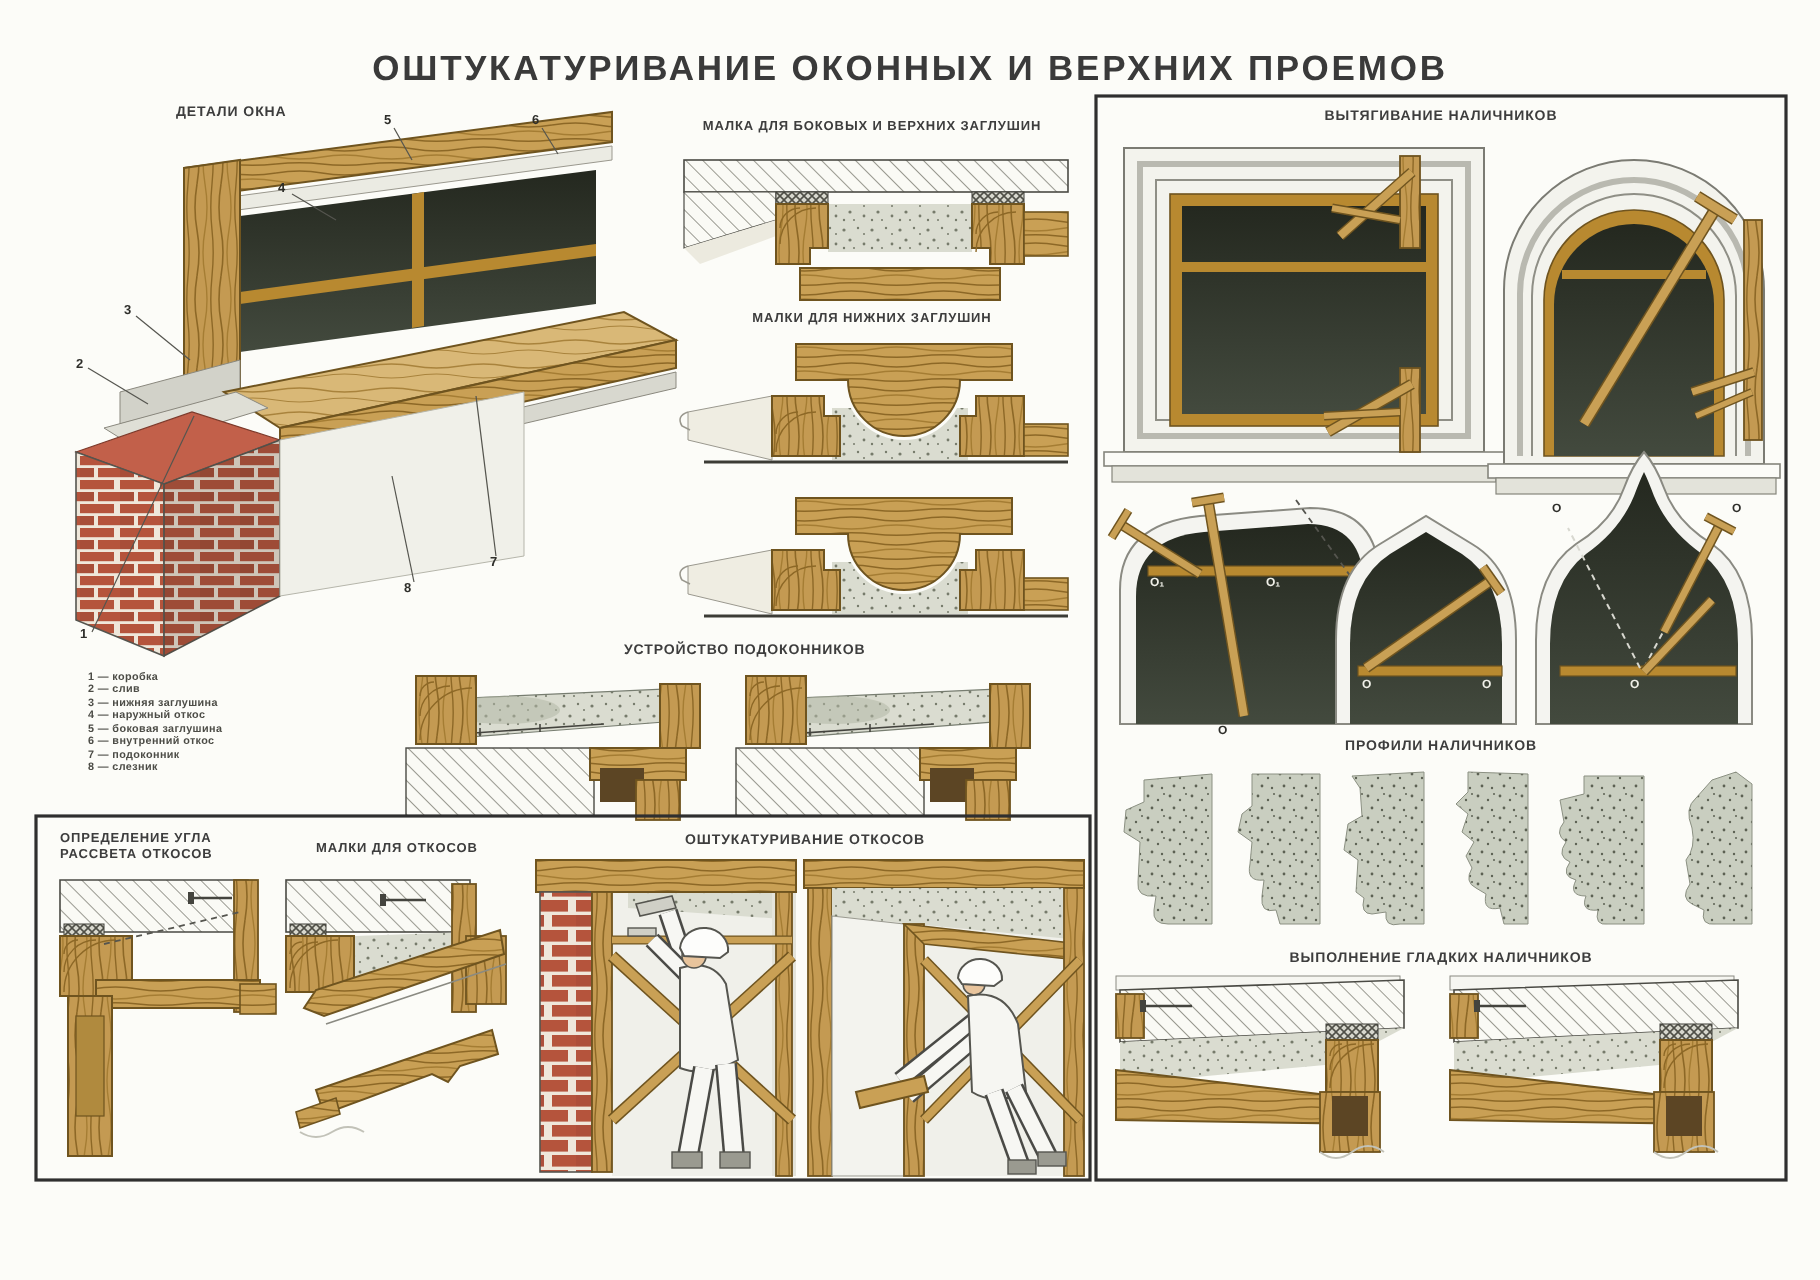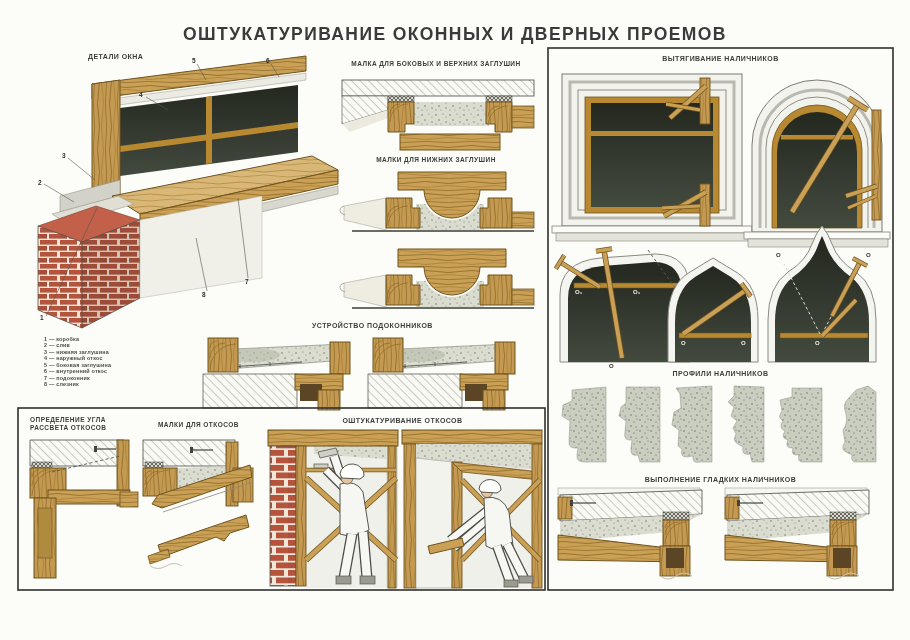--- a/index.html
+++ b/index.html
@@ -360,21 +360,21 @@
     <line x1="507" y1="544" x2="524" y2="578" stroke="#f7f7f3" stroke-width="7.5"></line>
     <rect x="504" y="580" width="14" height="7" fill="#9a9a90" stroke="#55554f" stroke-width="0.7"></rect>
     <rect x="519" y="576" width="14" height="7" fill="#9a9a90" stroke="#55554f" stroke-width="0.7"></rect>
   </g>
 </g>
 
 <rect x="548" y="48" width="345" height="542" fill="none" stroke="#2f2f2f" stroke-width="1.6"></rect>
 <rect x="18" y="408" width="527" height="182" fill="none" stroke="#2f2f2f" stroke-width="1.6"></rect>
 </svg>
 
-<div class="txt title">ОШТУКАТУРИВАНИЕ ОКОННЫХ И ДВЕРНЫХ ПРОЕМОВ</div>
+<div class="txt title">ОШТУКАТУРИВАНИЕ ОКОННЫХ И ВЕРХНИХ ПРОЕМОВ</div>
 
 <div class="txt h7" style="left:88px;top:53px">ДЕТАЛИ ОКНА</div>
 <div class="txt h65 center" style="left:330px;top:60px;width:212px">МАЛКА ДЛЯ БОКОВЫХ И ВЕРХНИХ ЗАГЛУШИН</div>
 <div class="txt h65 center" style="left:330px;top:156px;width:212px">МАЛКИ ДЛЯ НИЖНИХ ЗАГЛУШИН</div>
 <div class="txt h7" style="left:312px;top:322px">УСТРОЙСТВО ПОДОКОННИКОВ</div>
 <div class="txt h7 center" style="left:548px;top:55px;width:345px">ВЫТЯГИВАНИЕ НАЛИЧНИКОВ</div>
 <div class="txt h7 center" style="left:548px;top:370px;width:345px">ПРОФИЛИ НАЛИЧНИКОВ</div>
 <div class="txt h7 center" style="left:548px;top:476px;width:345px">ВЫПОЛНЕНИЕ ГЛАДКИХ НАЛИЧНИКОВ</div>
 <div class="txt h65" style="left:30px;top:416px">ОПРЕДЕЛЕНИЕ УГЛА</div>
 <div class="txt h65" style="left:30px;top:424px">РАССВЕТА ОТКОСОВ</div>

